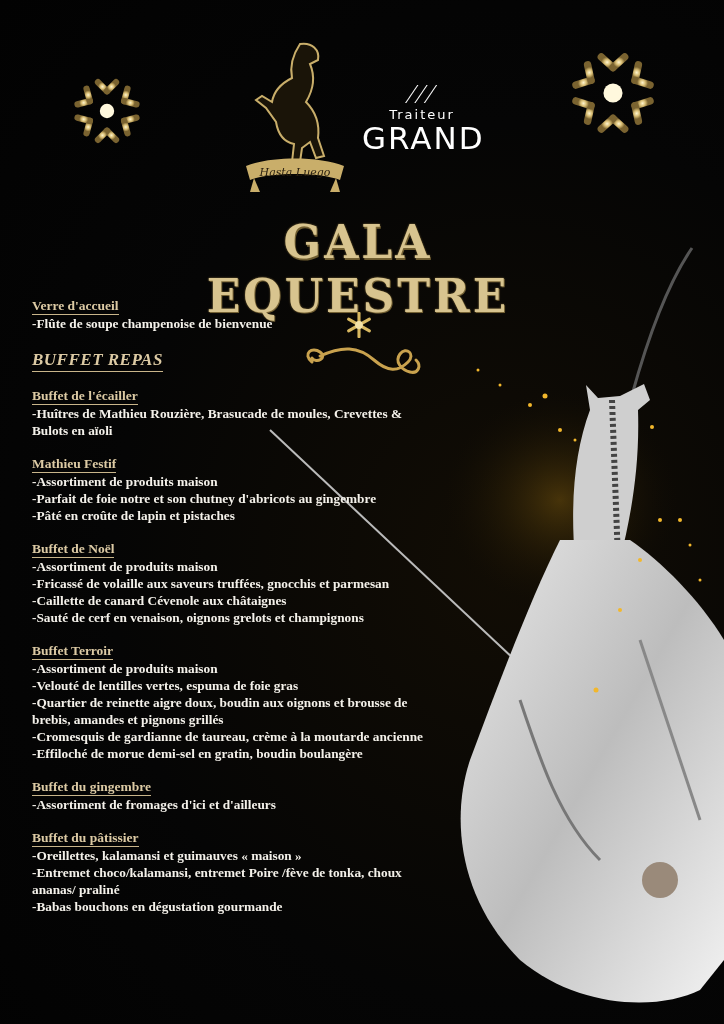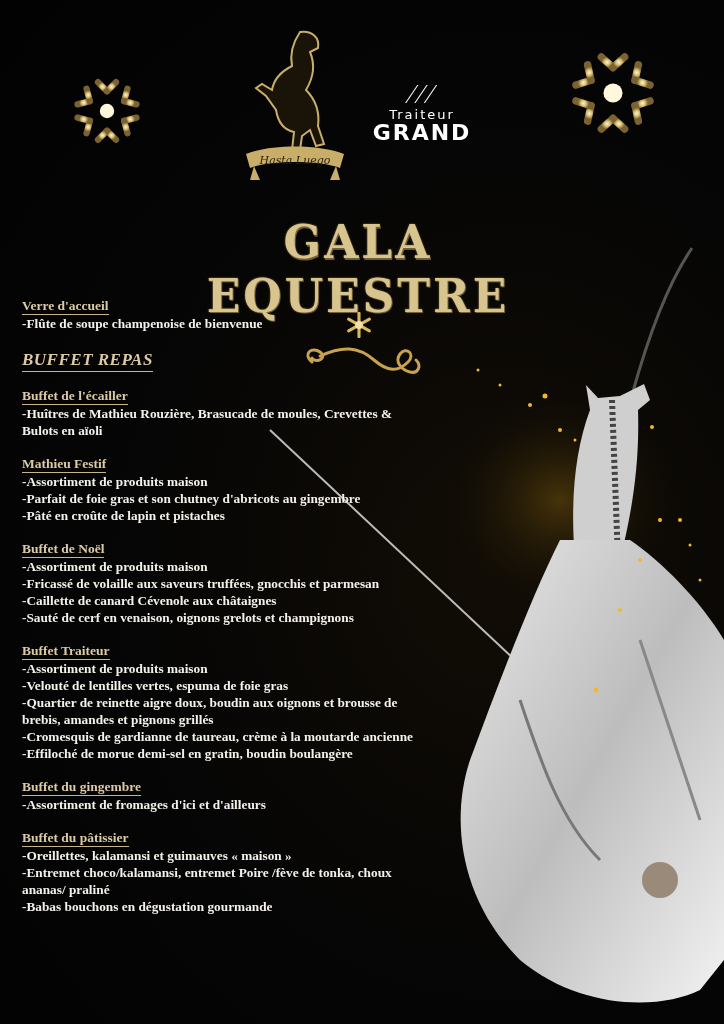--- a/index.html
+++ b/index.html
@@ -10,41 +10,41 @@
     font-family: "DejaVu Serif", "Liberation Serif", serif;
     color: #f2eee6;
   }
   .page { position: absolute; inset: 0; background: radial-gradient(ellipse at 70% 55%, #120d05 0%, #050505 55%, #020202 100%); }
 
   
   .flake { position: absolute; }
   .flake svg { width: 100%; height: 100%; display: block; }
 
   
-  .crest { position: absolute; left: 240px; top: 26px; width: 110px; height: 155px; }
+  .crest { position: absolute; left: 240px; top: 38px; width: 110px; height: 155px; }
   .brand { position: absolute; left: 362px; top: 85px; width: 120px; text-align: center; color: #fff; }
   .brand .slashes { font-family: "DejaVu Sans", sans-serif; font-size: 22px; letter-spacing: 2px; line-height: 18px; transform: skewX(-20deg); display:inline-block; font-weight: 300;}
   .brand .sub { font-family: "DejaVu Sans", sans-serif; font-size: 13px; letter-spacing: 2px; margin-top: 2px; }
-  .brand .main { font-family: "DejaVu Sans", sans-serif; font-size: 22px; letter-spacing: 2px; margin-top: -2px; font-weight: 700; }
+  .brand .main { font-family: "DejaVu Sans", sans-serif; font-size: 31px; letter-spacing: 2px; margin-top: -2px; font-weight: 400; }
 
   .title {
     position: absolute; left: 148px; top: 218px; width: 420px;
     text-align: center;
     font-family: "DejaVu Serif", serif; font-weight: bold;
     font-size: 44px; letter-spacing: 3px;
     color: #d8c48f;
     text-shadow: 0 0 2px #8a7440, 1px 1px 0 #6b5a30;
     transform: scaleY(1.05);
   }
 
   
   .art { position: absolute; left: 0; top: 0; width: 724px; height: 1024px; pointer-events: none; }
 
   
-  .menu { position: absolute; left: 22px; top: 296px; width: 430px; font-family: "Liberation Serif", serif; font-weight: bold; }
+  .menu { position: absolute; left: 32px; top: 296px; width: 430px; font-family: "Liberation Serif", serif; font-weight: bold; }
   .section-title {
     display: inline-block; color: #dccaa4; font-size: 13.5px; line-height: 15px;
     border-bottom: 1px solid #c9b58a; padding-bottom: 1px;
   }
   .section-title.big { font-size: 17px; line-height: 20px; letter-spacing: 0.5px; margin-top: 8px; }
   .item { color: #f4f1ea; font-size: 13.3px; line-height: 17px; white-space: pre-line; }
   .block { margin-bottom: 15px; }
   .block.tight { margin-bottom: 10px; }
 
   .ornament { position: absolute; }
@@ -185,34 +185,34 @@
 
     <div class="block">
       <div class="section-title">Buffet de l'écailler</div>
       <div class="item">-Huîtres de Mathieu Rouzière, Brasucade de moules, Crevettes &amp;
 Bulots en aïoli</div>
     </div>
 
     <div class="block">
       <div class="section-title">Mathieu Festif</div>
       <div class="item">-Assortiment de produits maison</div>
-      <div class="item">-Parfait de foie gras et son chutney d'abricots au gingembre</div>
+      <div class="item">-Parfait de foie notre et son chutney d'abricots au gingembre</div>
       <div class="item">-Pâté en croûte de lapin et pistaches</div>
     </div>
 
     <div class="block">
       <div class="section-title">Buffet de Noël</div>
       <div class="item">-Assortiment de produits maison</div>
       <div class="item">-Fricassé de volaille aux saveurs truffées, gnocchis et parmesan</div>
       <div class="item">-Caillette de canard Cévenole aux châtaignes</div>
       <div class="item">-Sauté de cerf en venaison, oignons grelots et champignons</div>
     </div>
 
     <div class="block">
-      <div class="section-title">Buffet Traiteur</div>
+      <div class="section-title">Buffet Terroir</div>
       <div class="item">-Assortiment de produits maison</div>
       <div class="item">-Velouté de lentilles vertes, espuma de foie gras</div>
       <div class="item">-Quartier de reinette aigre doux, boudin aux oignons et brousse de
 brebis, amandes et pignons grillés</div>
       <div class="item">-Cromesquis de gardianne de taureau, crème à la moutarde ancienne</div>
       <div class="item">-Effiloché de morue demi-sel en gratin, boudin boulangère</div>
     </div>
 
     <div class="block">
       <div class="section-title">Buffet du gingembre</div>

